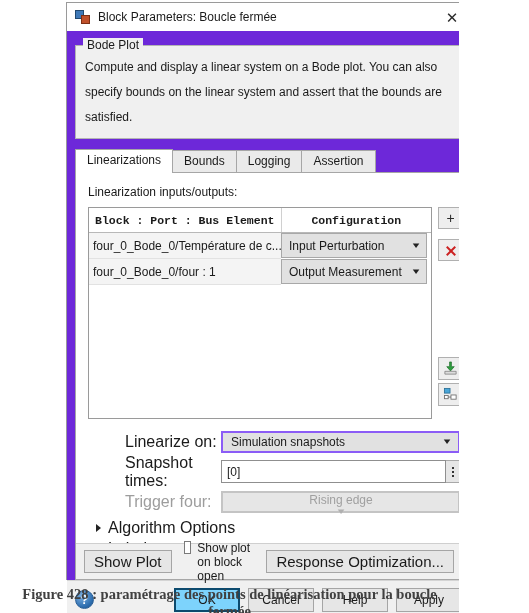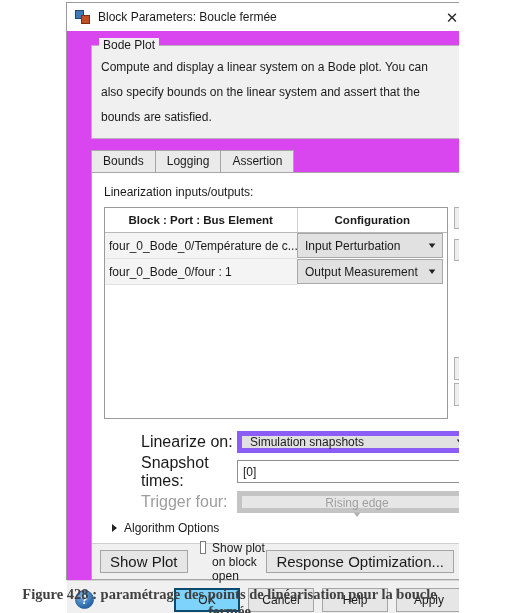--- a/index.html
+++ b/index.html
@@ -54,24 +54,24 @@
     position: absolute; right: 6px; top: 4px;
     width: 26px; height: 20px;
     display: flex; align-items: center; justify-content: center;
     font-size: 15px; color: #2b2b2b; line-height: 1;
     cursor: pointer;
   }
 
   
   .dlg-body {
     flex: 1 1 auto;
-    padding: 0 8px 0 24px;
-    box-sizing: border-box;
-    position: relative;
-    background: #d946ef;
+    padding: 0 8px 0 8px;
+    box-sizing: border-box;
+    position: relative;
+    background: #6d28d9;
   }
 
   
   .groupbox {
     position: relative;
     border: 1px solid #b4b4b4;
     margin-top: 14px;
     padding: 9px 9px 8px 9px;
     background: #f0f0f0;
   }
@@ -137,21 +137,21 @@
     box-sizing: border-box;
     overflow: hidden;
   }
   .tbl { width: 100%; border-collapse: collapse; table-layout: fixed; }
   .tbl th {
     font-size: 11.5px; font-weight: bold; color: #1a1a1a;
     background: #ffffff;
     border-bottom: 1px solid #b8b8b8;
     height: 22px;
     text-align: center;
-    font-family: Liberation Sans, sans-serif;
+    font-family: Liberation Mono, monospace;
   }
   .tbl th.c1 { border-right: 1px solid #d0d0d0; }
   .tbl td {
     font-size: 12px; color: #1a1a1a;
     height: 26px; vertical-align: middle;
     box-sizing: border-box;
   }
   .tbl td.c1 {
     background: #f4f4f4;
     padding-left: 4px;
@@ -205,21 +205,21 @@
   .tbtn.blk { margin-top: 3px; height: 23px; }
 
   
   .form { position: absolute; left: 12px; top: 256px; width: 372px; }
   .frow { display: flex; align-items: center; height: 25px; margin-bottom: 5px; }
   .frow .flab { width: 96px; flex: 0 0 96px; font-size: 16px; color: #1a1a1a; margin-left: 37px; }
   .frow .flab.dim { color: #9d9d9d; }
 
   .combo {
     flex: 1 1 auto; height: 22px;
-    background: #e1e1e1; border: 5px solid #8b5cf6;
+    background: #e1e1e1; border: 2px solid #8b5cf6;
     box-sizing: border-box;
     display: flex; align-items: center;
     padding: 0 7px 0 8px;
     font-size: 12px; color: #1a1a1a;
     cursor: pointer;
   }
   .combo .lbl { flex: 1 1 auto; }
   .combo .arr { font-size: 8px; transform: scaleX(1.4); color: #222; }
   .combo.disabled { background: #e6e6e6; border-color: #c4c4c4; color: #a0a0a0; flex-direction: column; }
   .combo.disabled .arr { color: #b0b0b0; }
@@ -239,21 +239,21 @@
     background: #e6e6e6; border: 1px solid #a8a8a8; border-left: none;
     box-sizing: border-box;
     display: flex; flex-direction: column; align-items: center; justify-content: center;
     gap: 2px; cursor: pointer;
   }
   .dots-btn i { width: 2px; height: 2px; background: #333; display: block; }
 
   
   .expander {
     display: flex; align-items: center;
-    font-size: 12px; color: #1a1a1a;
+    font-size: 16px; color: #1a1a1a;
     margin-top: 3px; height: 18px; cursor: pointer;
   }
   .expander .tri {
     width: 0; height: 0;
     border-left: 5px solid #222;
     border-top: 4px solid transparent;
     border-bottom: 4px solid transparent;
     margin: 0 7px 0 8px;
   }
 
@@ -347,20 +347,21 @@
     </div>
 
     <div class="dlg-body">
 
       <div class="groupbox">
         <span class="legend">Bode Plot</span>
         <div class="group-desc">Compute and display a linear system on a Bode plot. You can also specify bounds on the linear system and assert that the bounds are satisfied.</div>
       </div>
 
       <div class="tabstrip">
+        <div class="tab active">Linearizations</div>
         <div class="tab">Bounds</div>
         <div class="tab">Logging</div>
         <div class="tab">Assertion</div>
       </div>
 
       <div class="tabpage">
 
         <div class="field-label">Linearization inputs/outputs:</div>
 
         <div class="table-wrap">

